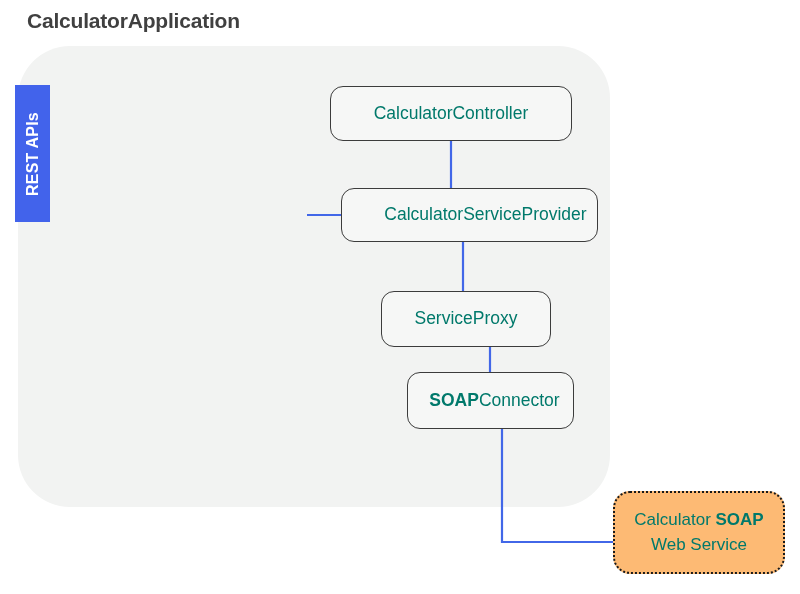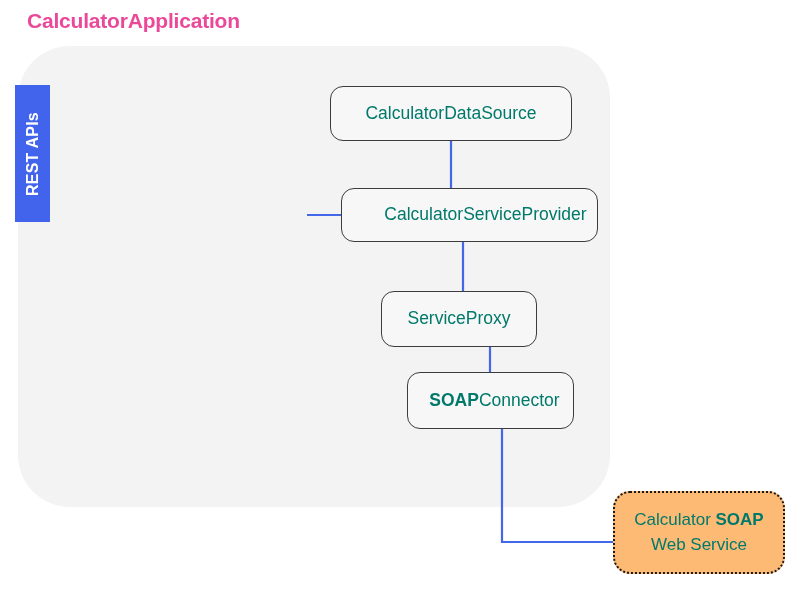--- a/index.html
+++ b/index.html
@@ -23,21 +23,21 @@
     height: 594px;
   }
 
   
   .diagram-title {
     position: absolute;
     left: 27px;
     top: 9px;
     font-size: 21px;
     font-weight: bold;
-    color: #ec4899;
+    color: #404040;
     letter-spacing: -0.2px;
     white-space: nowrap;
   }
 
   
   .app-panel {
     position: absolute;
     left: 18px;
     top: 46px;
     width: 592px;
@@ -87,21 +87,21 @@
     white-space: normal;
     line-height: 1.45;
   }
 
   .node b { font-weight: bold; }
 
   
   #node-controller       { left: 38px;  top: 57px;  width: 270px; height: 194px; }
   #node-datasource       { left: 330px; top: 86px;  width: 242px; height: 55px; }
   #node-serviceprovider  { left: 341px; top: 188px; width: 257px; height: 54px; padding-left: 32px; }
-  #node-serviceproxy     { left: 381px; top: 291px; width: 156px; height: 56px; }
+  #node-serviceproxy     { left: 381px; top: 291px; width: 170px; height: 56px; }
   #node-soapconnector    { left: 407px; top: 372px; width: 167px; height: 57px; padding-left: 8px; }
   #node-webservice       { left: 613px; top: 491px; width: 172px; height: 83px; }
 
   
   .api-tag {
     position: absolute;
     left: 15px;
     top: 85px;
     width: 35px;
     height: 137px;
@@ -140,21 +140,21 @@
 
     <polyline points="502,429 502,542 613,542" fill="none" stroke="#4267E8" stroke-width="2.2"></polyline>
   </svg>
 
 
   <div class="api-tag">
     <span class="api-tag-label">REST APIs</span>
   </div>
 
   <div class="node" id="node-datasource">
-    <span>CalculatorDataSource</span>
+    <span>CalculatorController</span>
   </div>
 
   <div class="node" id="node-serviceprovider">
     <span>CalculatorServiceProvider</span>
   </div>
 
   <div class="node" id="node-serviceproxy">
     <span>ServiceProxy</span>
   </div>
 

